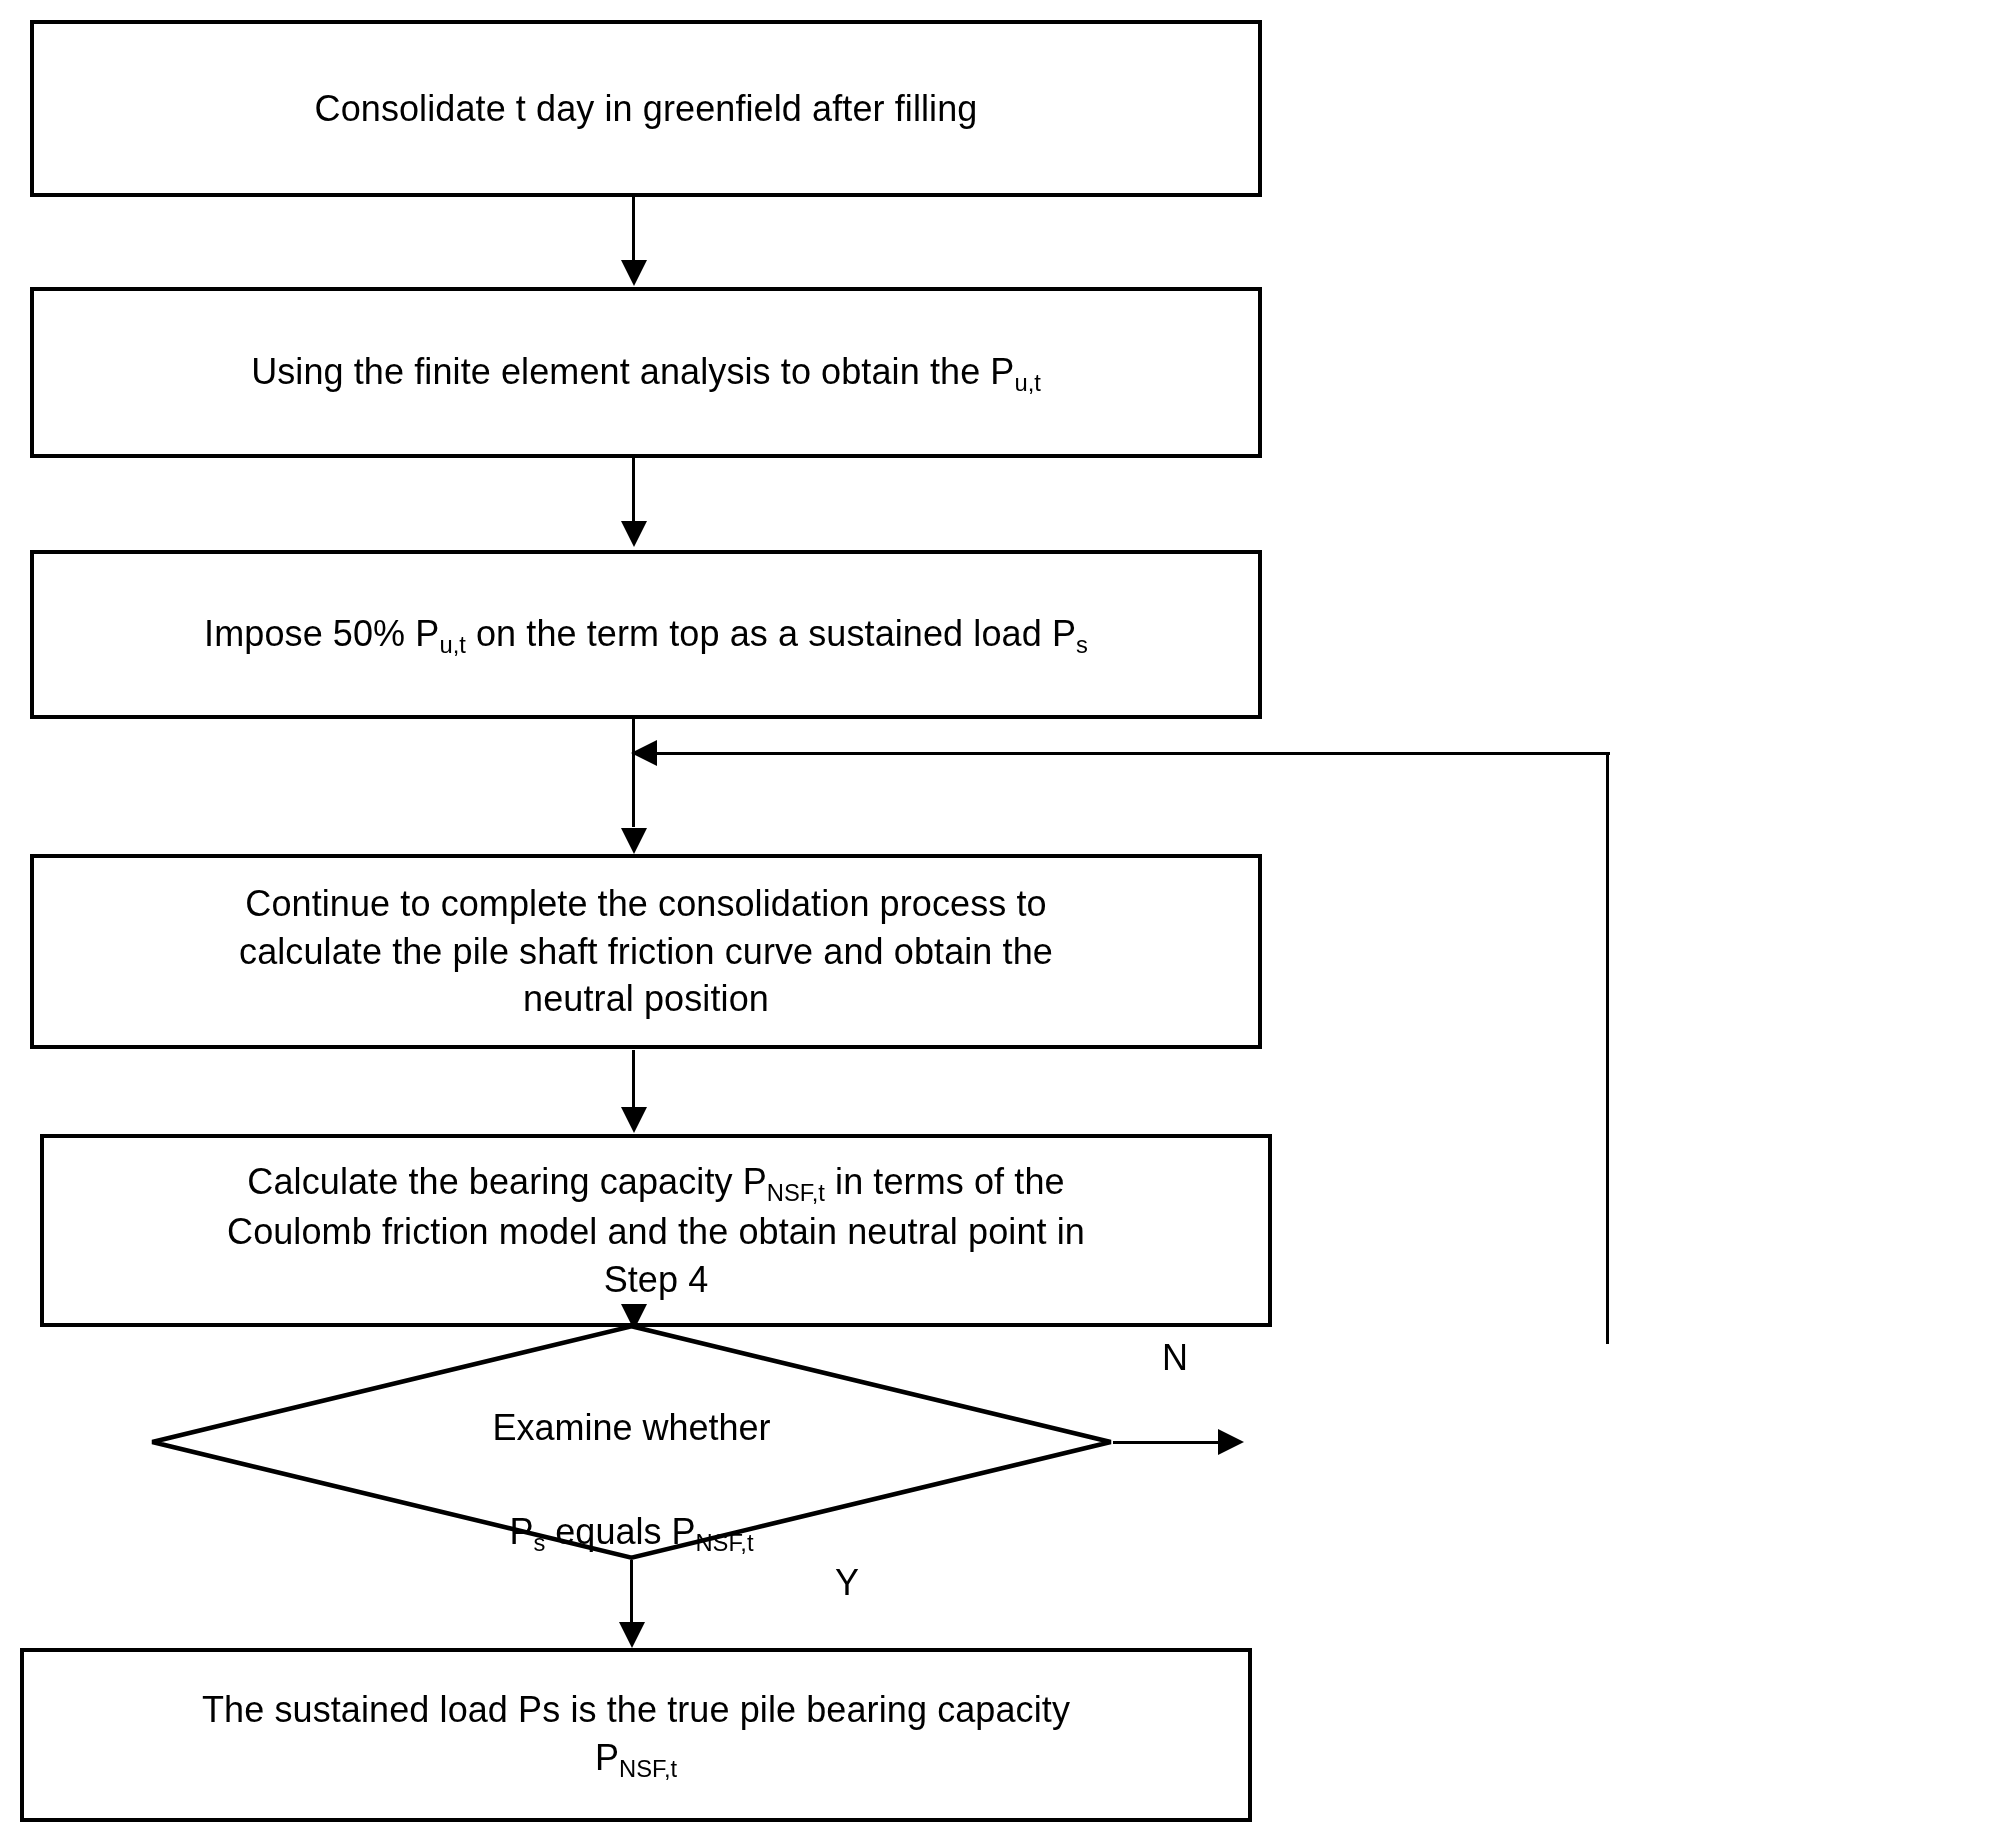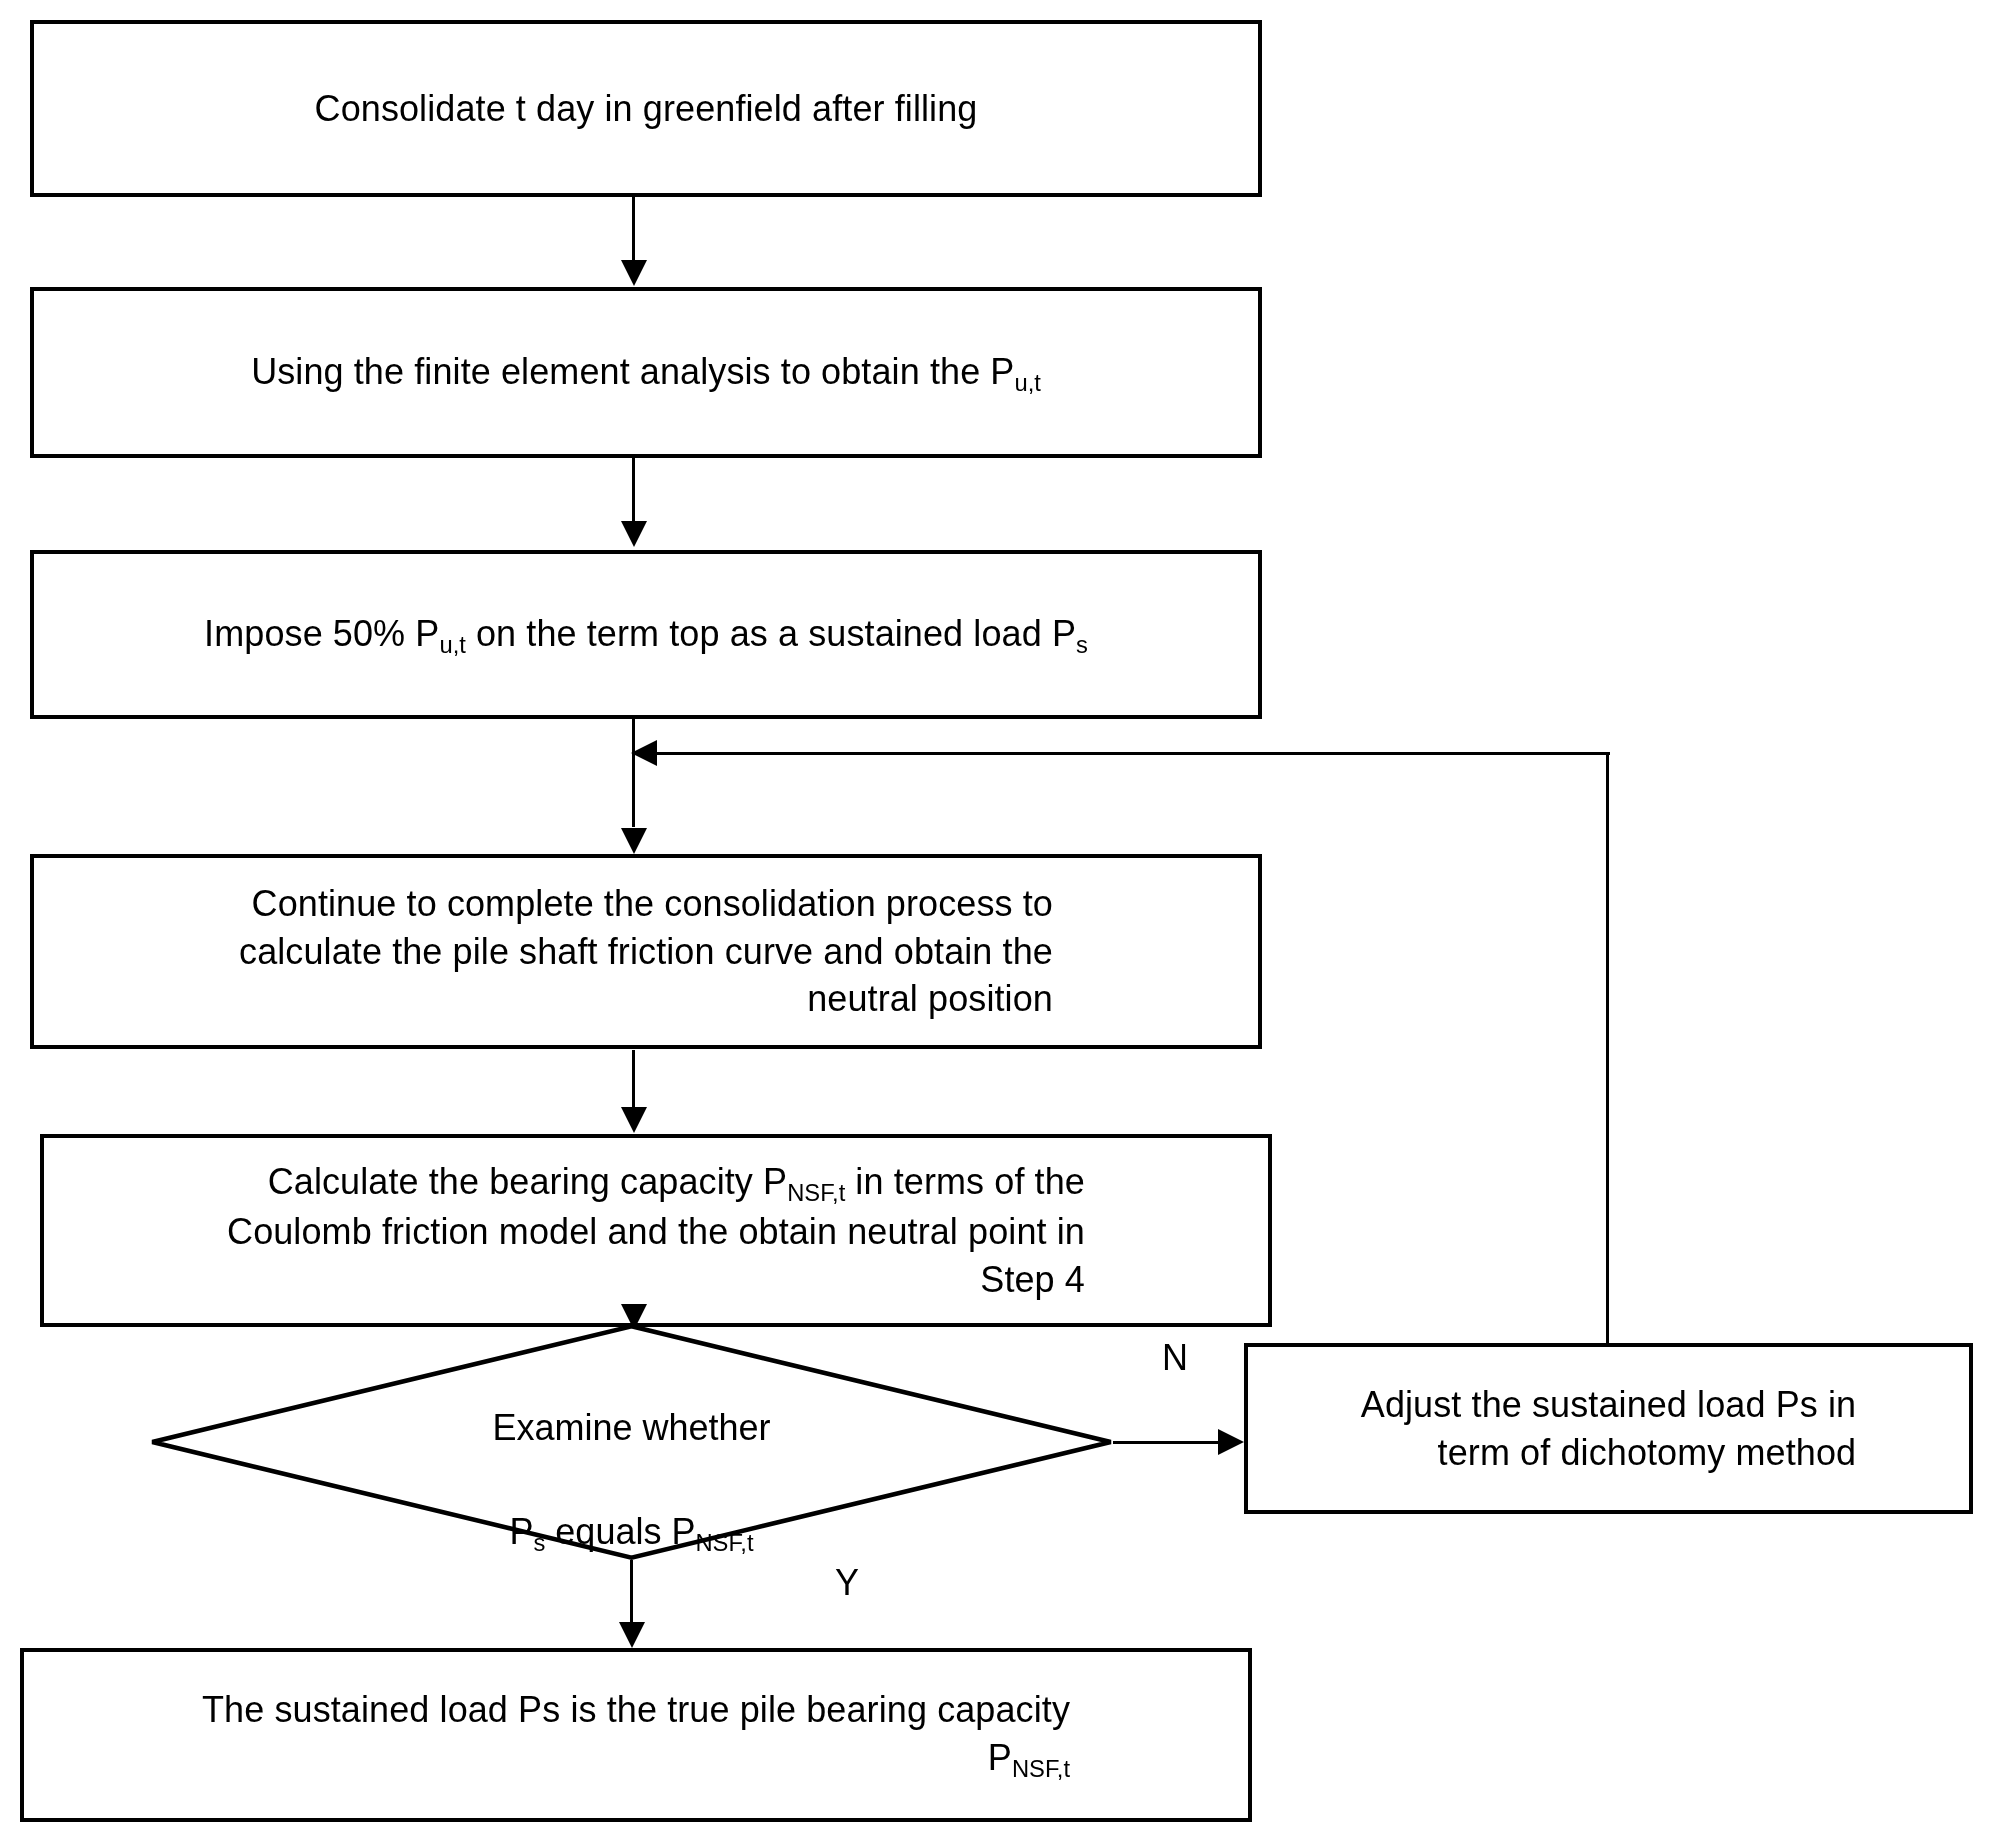--- a/index.html
+++ b/index.html
@@ -18,21 +18,21 @@
     overflow: hidden;
   }
   .node {
     position: absolute;
     box-sizing: border-box;
     border: 4px solid #000000;
     background: #ffffff;
     display: flex;
     align-items: center;
     justify-content: center;
-    text-align: right;
+    text-align: center;
   }
   .node .txt {
     font-size: 36px;
     line-height: 1.32;
     letter-spacing: 0.1px;
     padding: 0 15px;
     white-space: pre-line;
   }
   sub {
     font-size: 0.66em;
@@ -160,24 +160,20 @@
         <span>Examine whether</span><br>
         <span>P</span><sub>s</sub><span> equals P</span><sub>NSF,t</sub>
       </div>
     </div>
   </div>
 
   <div class="hline" style="left:1113px; top:1441px; width:105px;"></div>
   <div class="arrow-right" style="left:1218px; top:1429px;"></div>
   <div class="edge-label" style="left:1162px; top:1340px;">N</div>
 
-  <div class="node" style="left:1244px; top:1343px; width:729px; height:171px;">
-    <span class="txt">Adjust the sustained load Ps in
-term of dichotomy method</span>
-  </div>
 
   <div class="vline" style="left:630px; top:1560px; height:62px;"></div>
   <div class="arrow-down" style="left:619px; top:1622px;"></div>
   <div class="edge-label" style="left:835px; top:1565px;">Y</div>
 
   <div class="node" style="left:20px; top:1648px; width:1232px; height:174px;">
     <span class="txt"><span>The sustained load Ps is the true pile bearing capacity</span><br><span>P</span><sub>NSF,t</sub></span>
   </div>
 
 </div>

